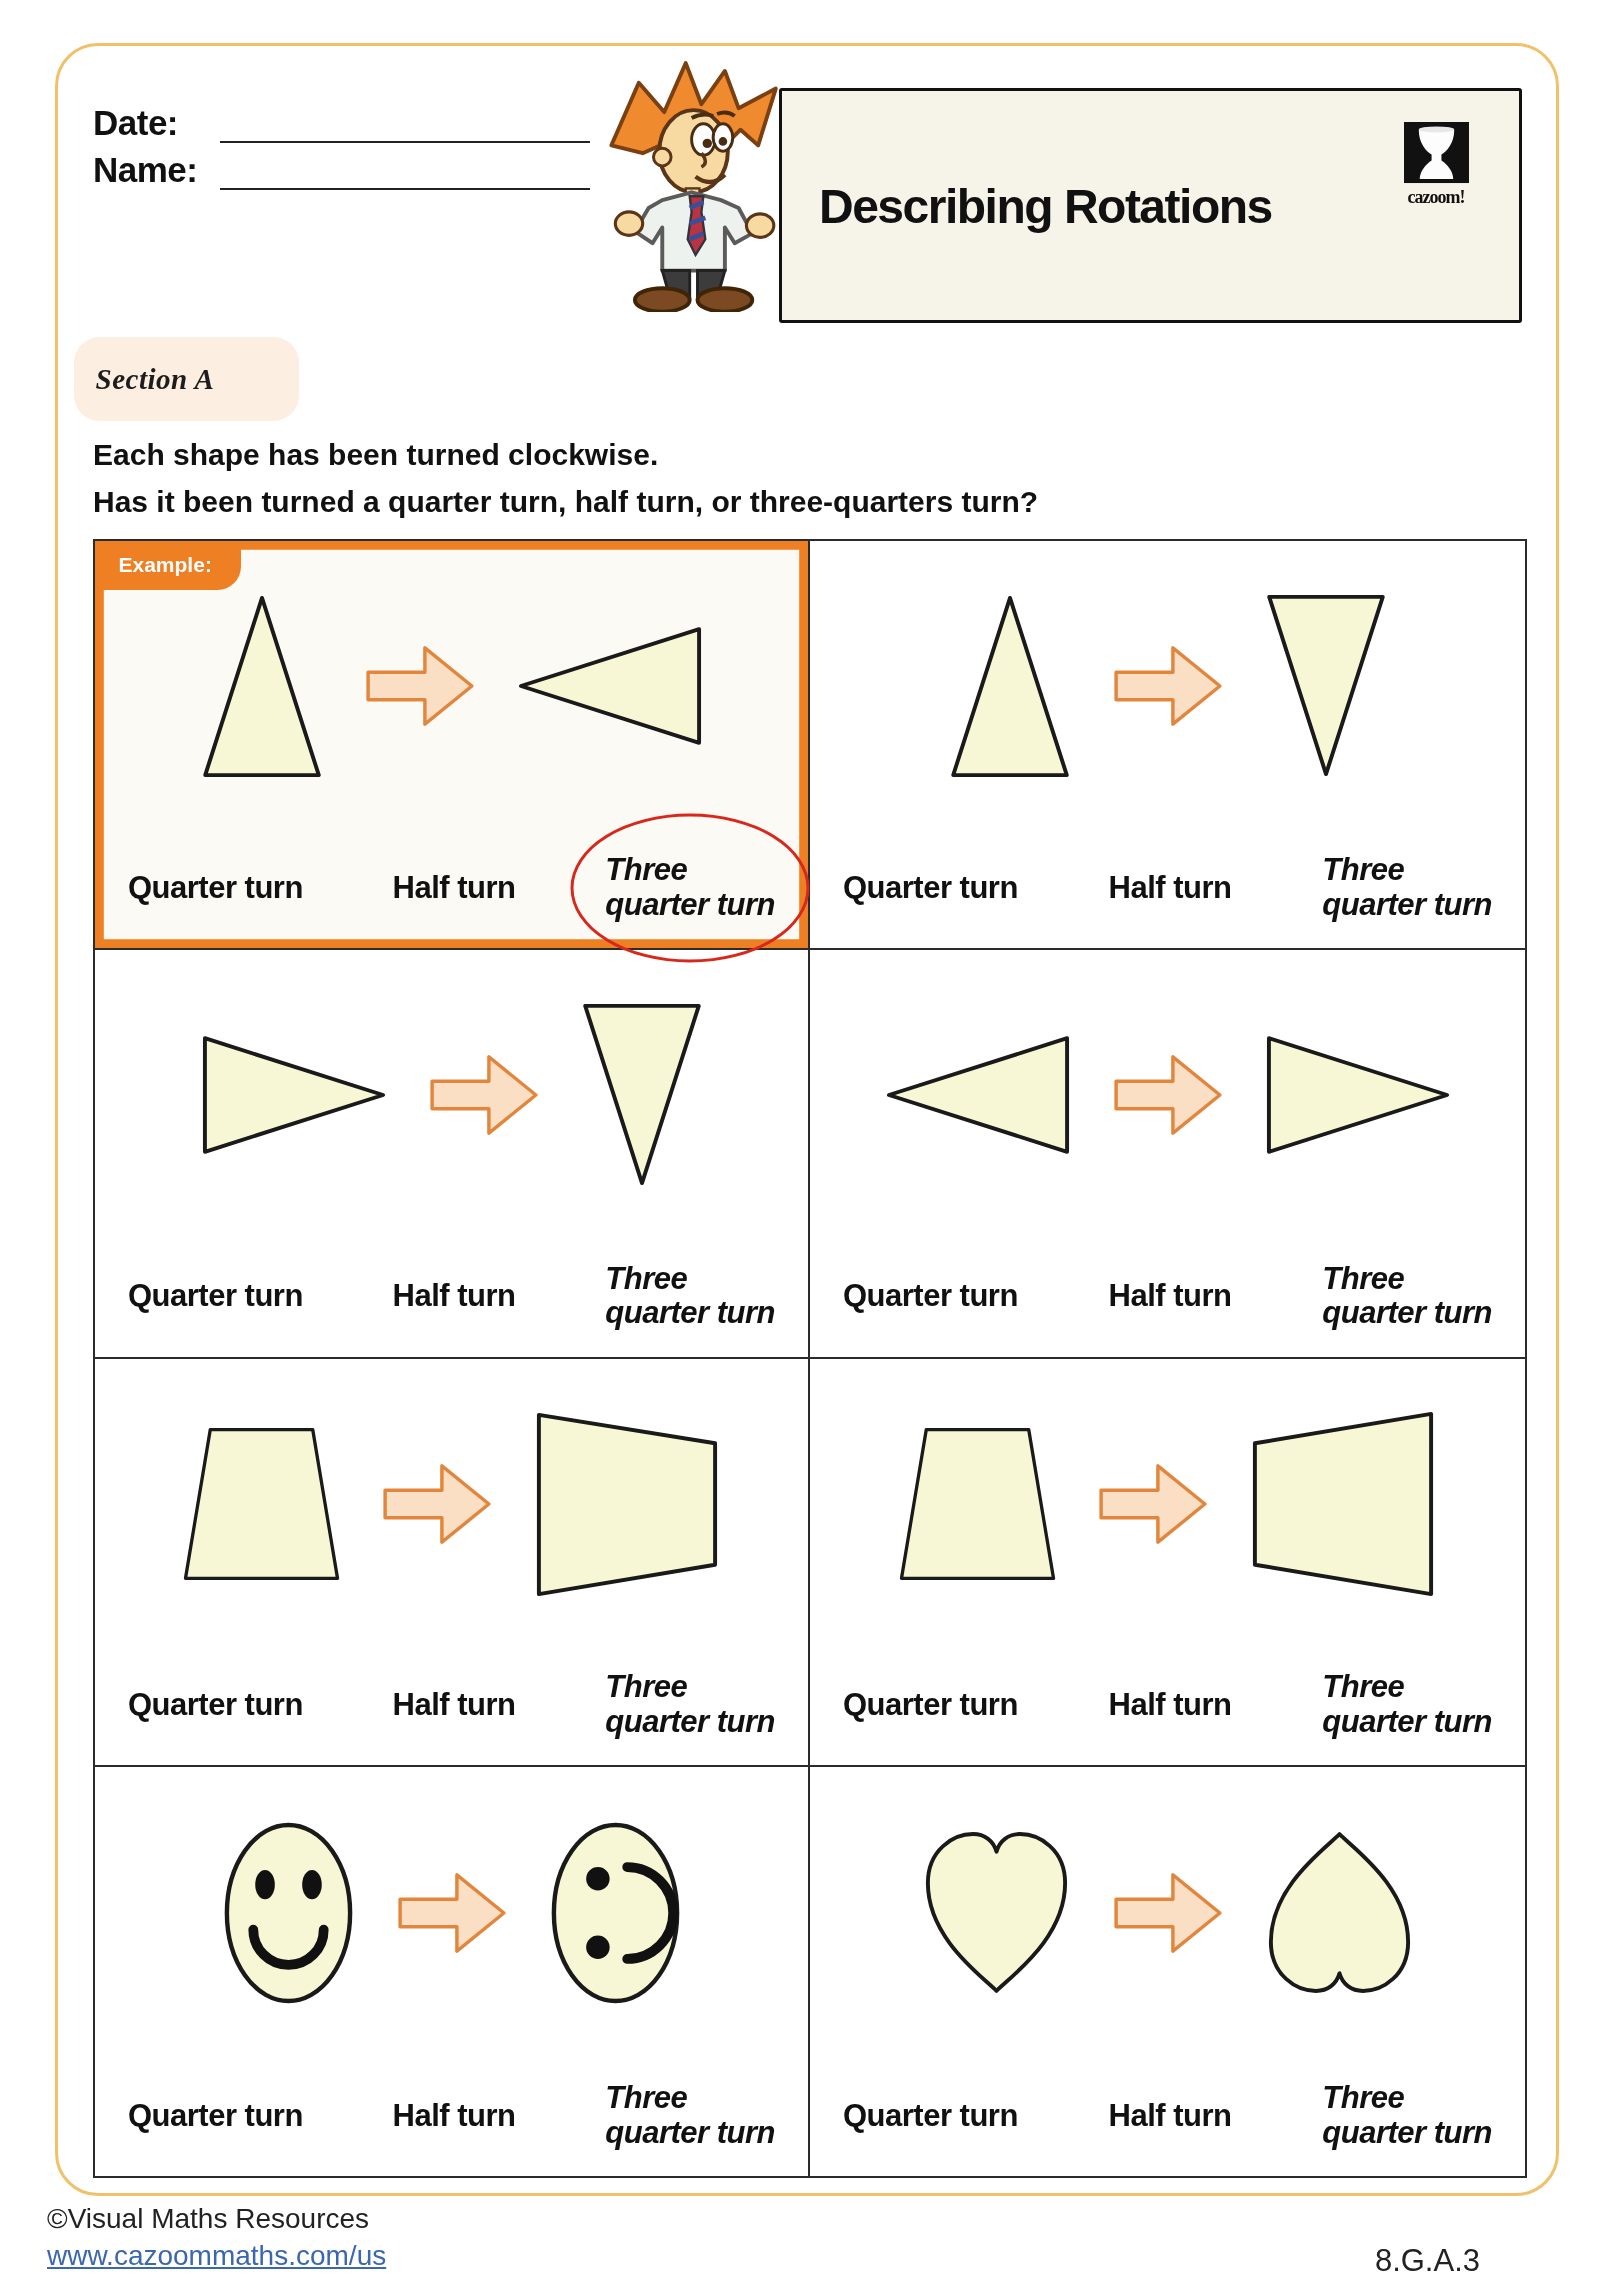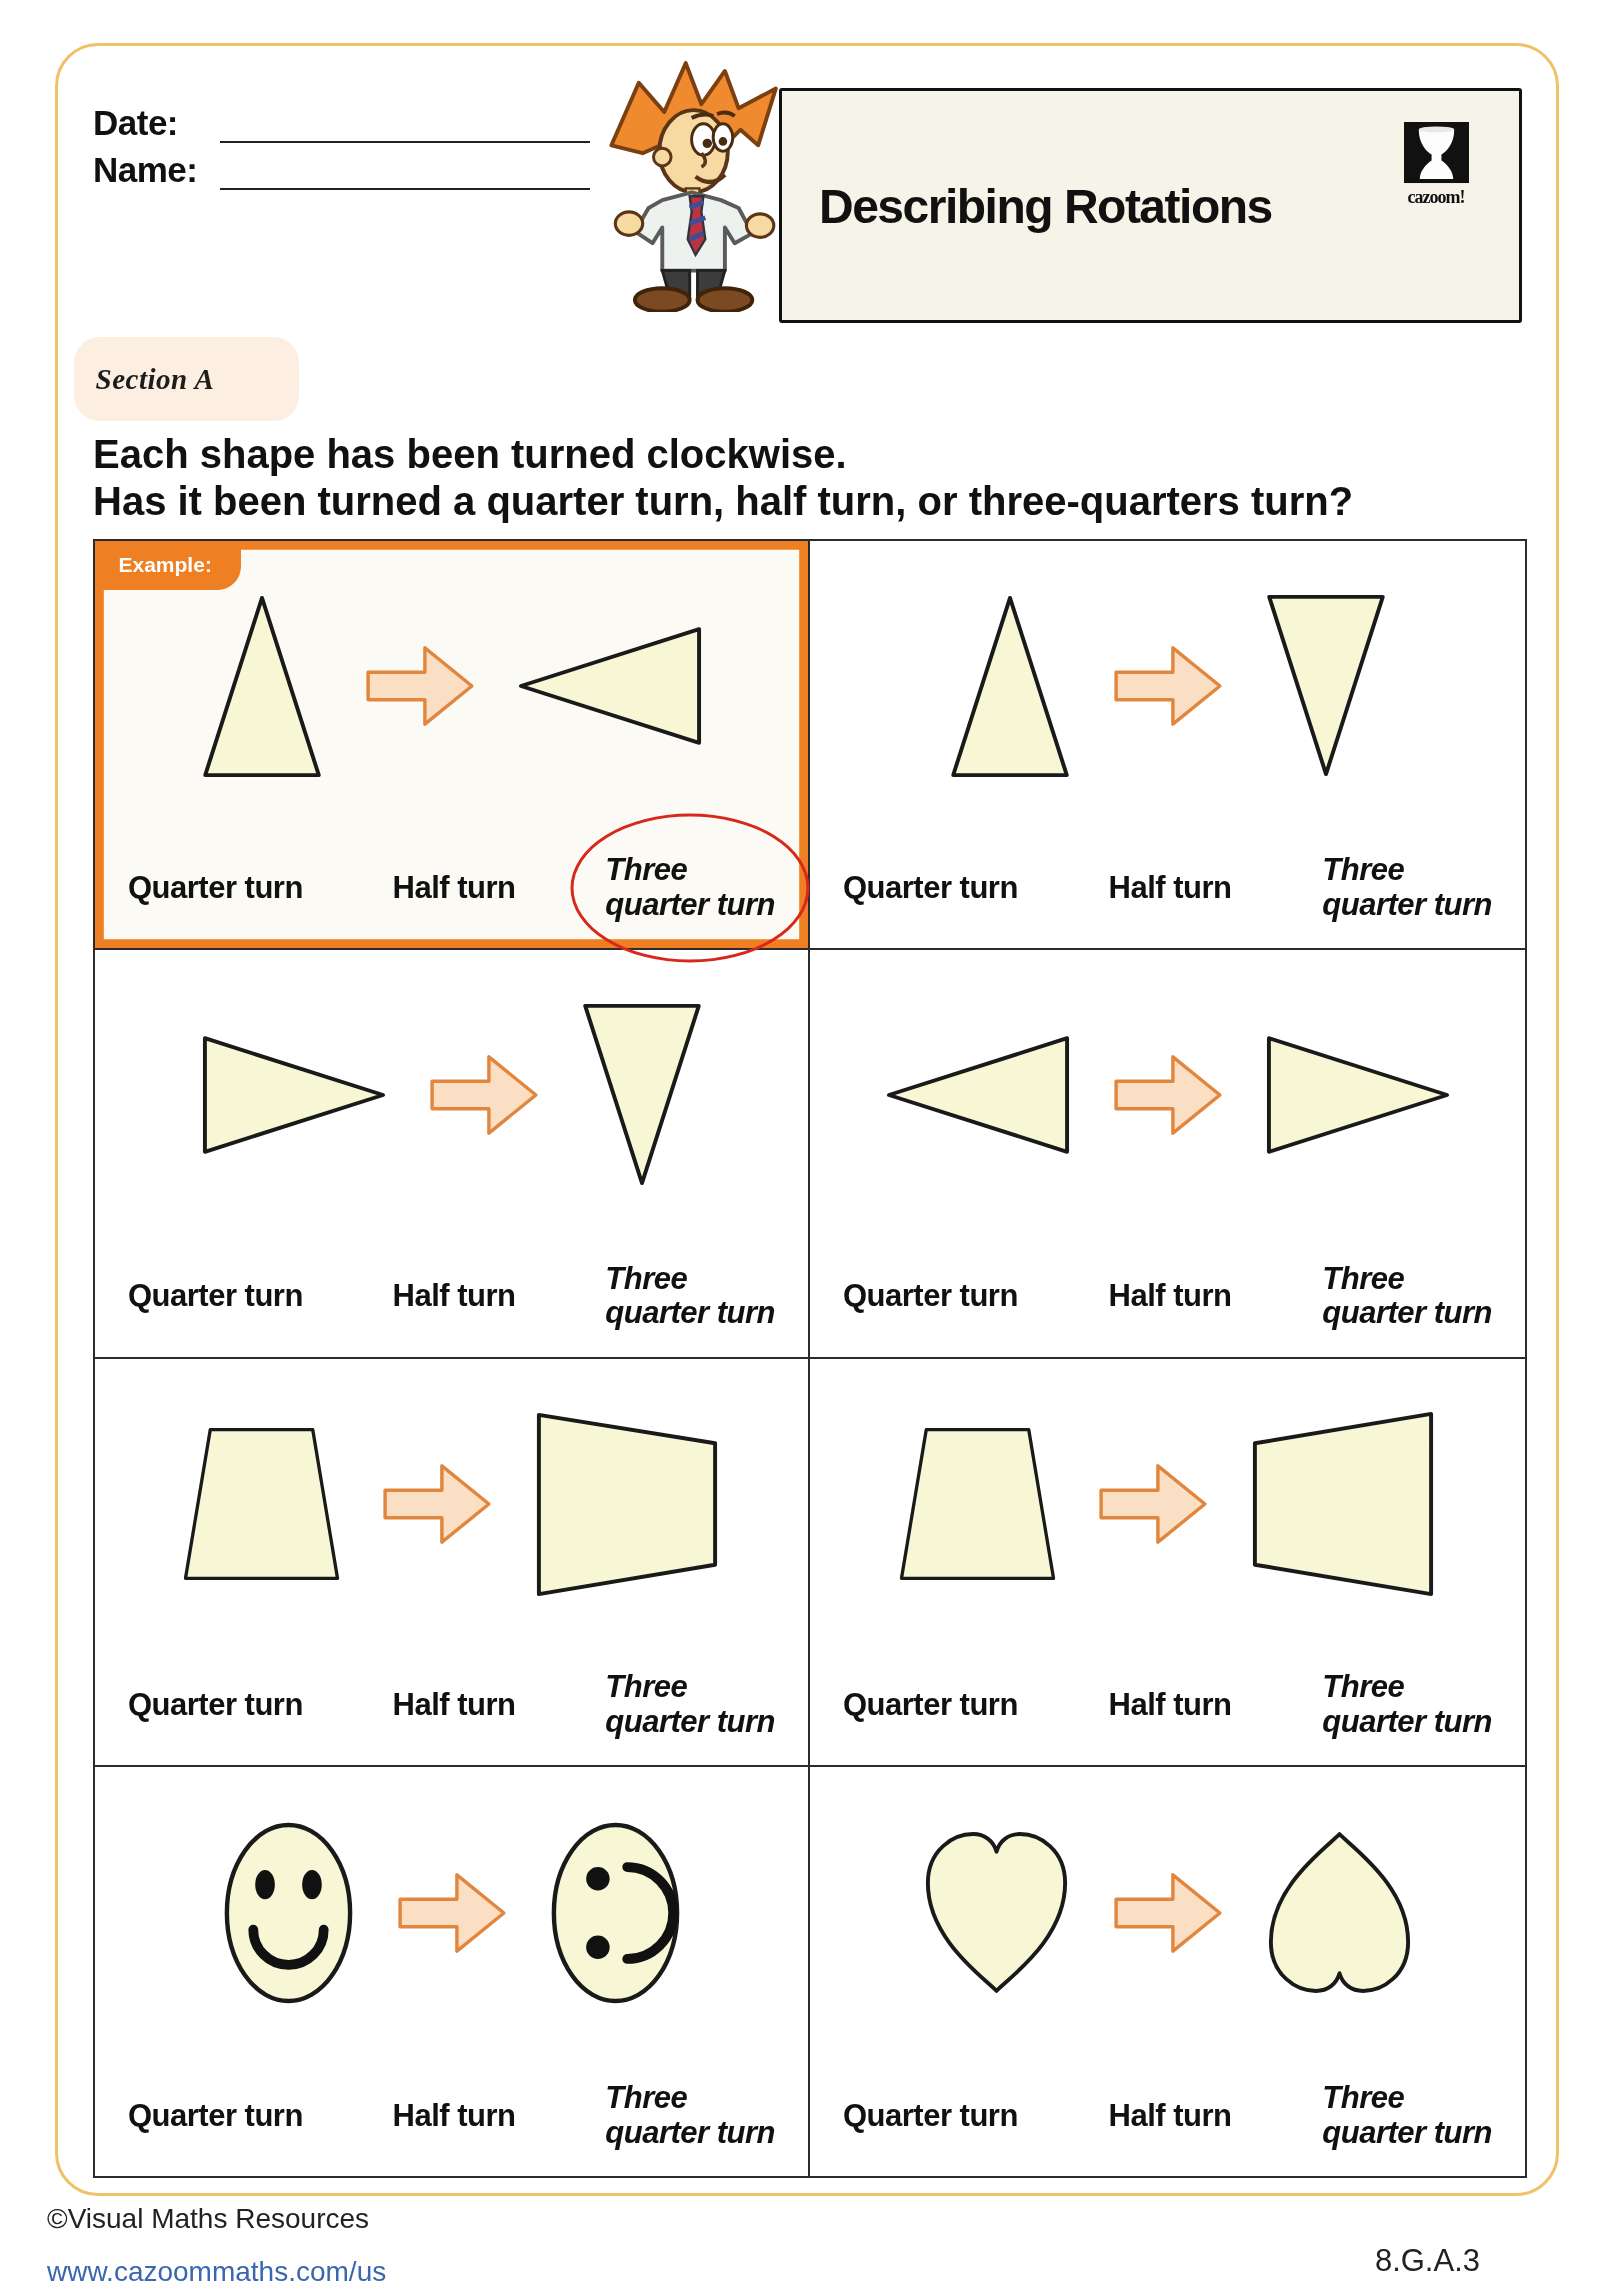--- a/index.html
+++ b/index.html
@@ -23,21 +23,21 @@
   .title-text{position:absolute;left:37px;top:50%;transform:translateY(-50%);
         font-size:48px;font-weight:bold;letter-spacing:-1.5px;white-space:nowrap;}
   .logo{position:absolute;right:29px;top:31px;width:108px;text-align:center;}
   .logo-text{font-family:"Liberation Serif",serif;font-weight:bold;font-size:18px;
         letter-spacing:-1px;margin-top:-2px;}
   
   .section-chip{position:absolute;left:74px;top:337px;width:225px;height:84px;background:var(--section-bg);
         border-radius:25.5px;display:flex;align-items:center;}
   .section-chip span{font-family:"Liberation Serif",serif;font-style:italic;font-weight:bold;
         font-size:29px;color:#1d1d1d;padding-left:21.6px;letter-spacing:0.5px;}
-  .instructions{position:absolute;left:93px;top:431px;font-size:40px;font-weight:bold;line-height:47px;}
+  .instructions{position:absolute;left:93px;top:431px;font-size:30px;font-weight:bold;line-height:47px;}
   
   .grid{position:absolute;left:93px;top:539px;width:1434px;height:1639px;
         display:grid;grid-template-columns:1fr 1fr;grid-template-rows:1fr 1fr 1fr 1fr;
         border:2px solid var(--grid-line);box-sizing:border-box;}
   .cell{position:relative;border-right:2px solid var(--grid-line);border-bottom:2px solid var(--grid-line);
         box-sizing:border-box;background:#fff;}
   .cell:nth-child(2n){border-right:none;}
   .cell:nth-child(7),.cell:nth-child(8){border-bottom:none;}
   .cell.example{box-shadow:inset 0 0 0 8.8px var(--accent);background:#fcfaf5;}
   .badge{position:absolute;left:0;top:0;background:var(--accent);color:#fff;font-weight:bold;
@@ -48,21 +48,21 @@
   .shape,.arrow{display:flex;align-items:center;justify-content:center;}
   .opts{position:absolute;left:33px;right:33px;bottom:25.5px;display:flex;
         justify-content:space-between;align-items:center;font-size:31px;font-weight:bold;}
   .opt{white-space:nowrap;letter-spacing:-0.5px;}
   .opt3-wrap{position:relative;text-align:left;line-height:1.12;font-style:italic;}
   .answer-circle{display:none;position:absolute;left:50%;top:50%;width:233px;height:143px;
         transform:translate(-50%,-50%);border:3.9px solid var(--circle-red);border-radius:50%;z-index:2;}
   .cell.example .answer-circle{display:block;}
   
   .footer-left{position:absolute;left:47px;top:2203px;font-size:28px;color:#222;}
-  .footer-link{color:var(--link);font-size:28px;margin-top:21px;display:inline-block;}
+  .footer-link{color:var(--link);text-decoration:underline;font-size:28px;margin-top:5px;display:inline-block;}
   .footer-center{position:absolute;left:0;width:100%;top:2243px;text-align:center;font-size:31px;color:#222;}
   .footer-right{position:absolute;right:141px;top:2243px;font-size:31px;color:#222;}
 </style>
 </head>
 <body>
 
 <div class="page">
   <div class="outer-border"></div>
 
   <div class="name-block">

